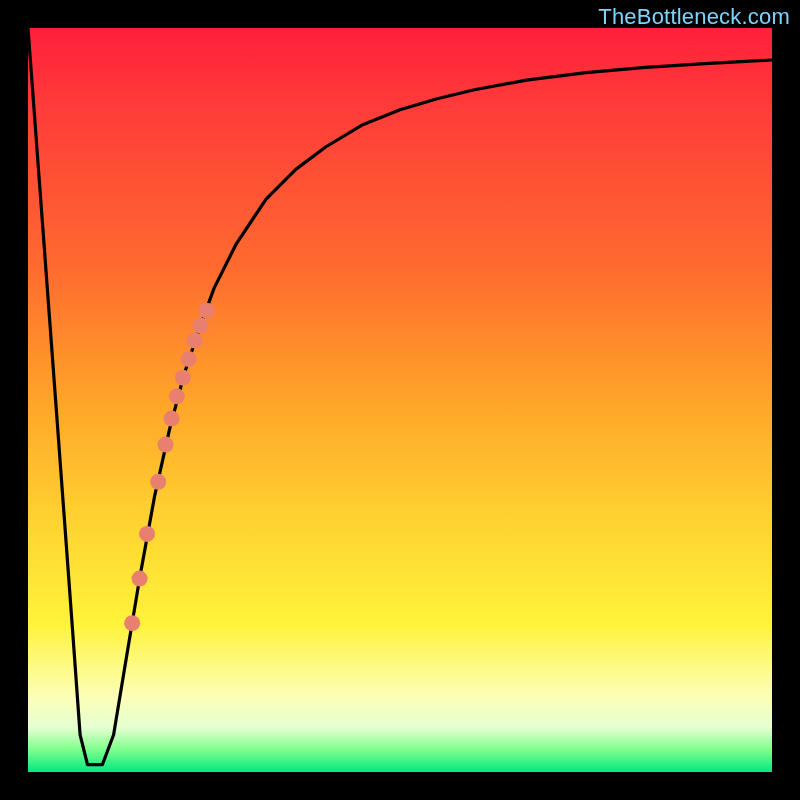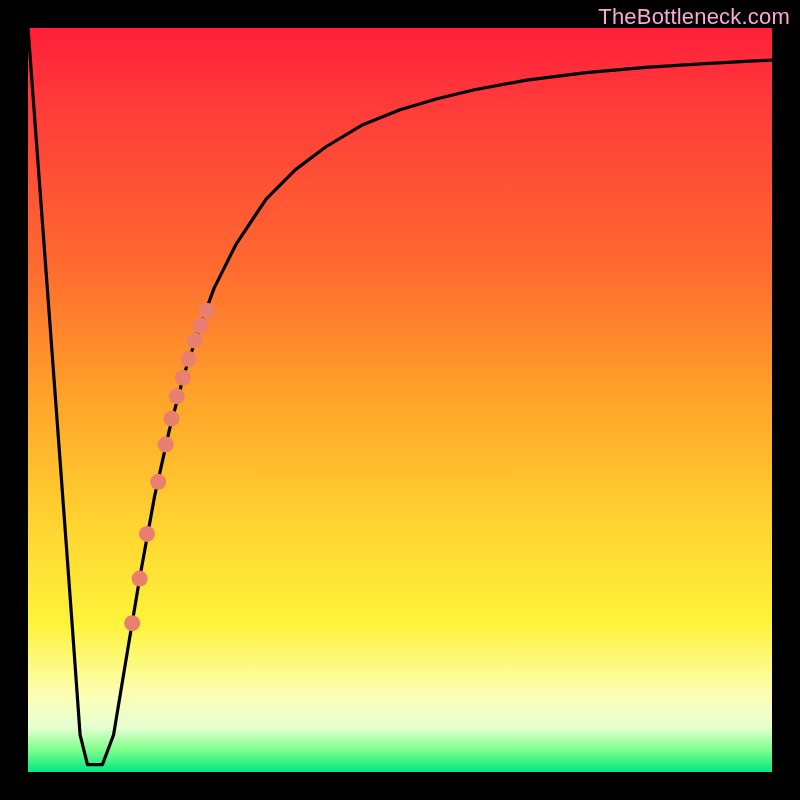--- a/index.html
+++ b/index.html
@@ -43,21 +43,21 @@
     left: 0;
     top: 0;
     width: 744px;
     height: 744px;
     overflow: visible;
   }
   .watermark {
     position: absolute;
     top: 4px;
     right: 10px;
-    color: #f9a8d4;
+    color: #7dd3fc;
     font-size: 22px;
     font-weight: 400;
     letter-spacing: 0.2px;
     user-select: none;
   }
 </style>
 </head>
 <body>
 
 <div class="frame">

